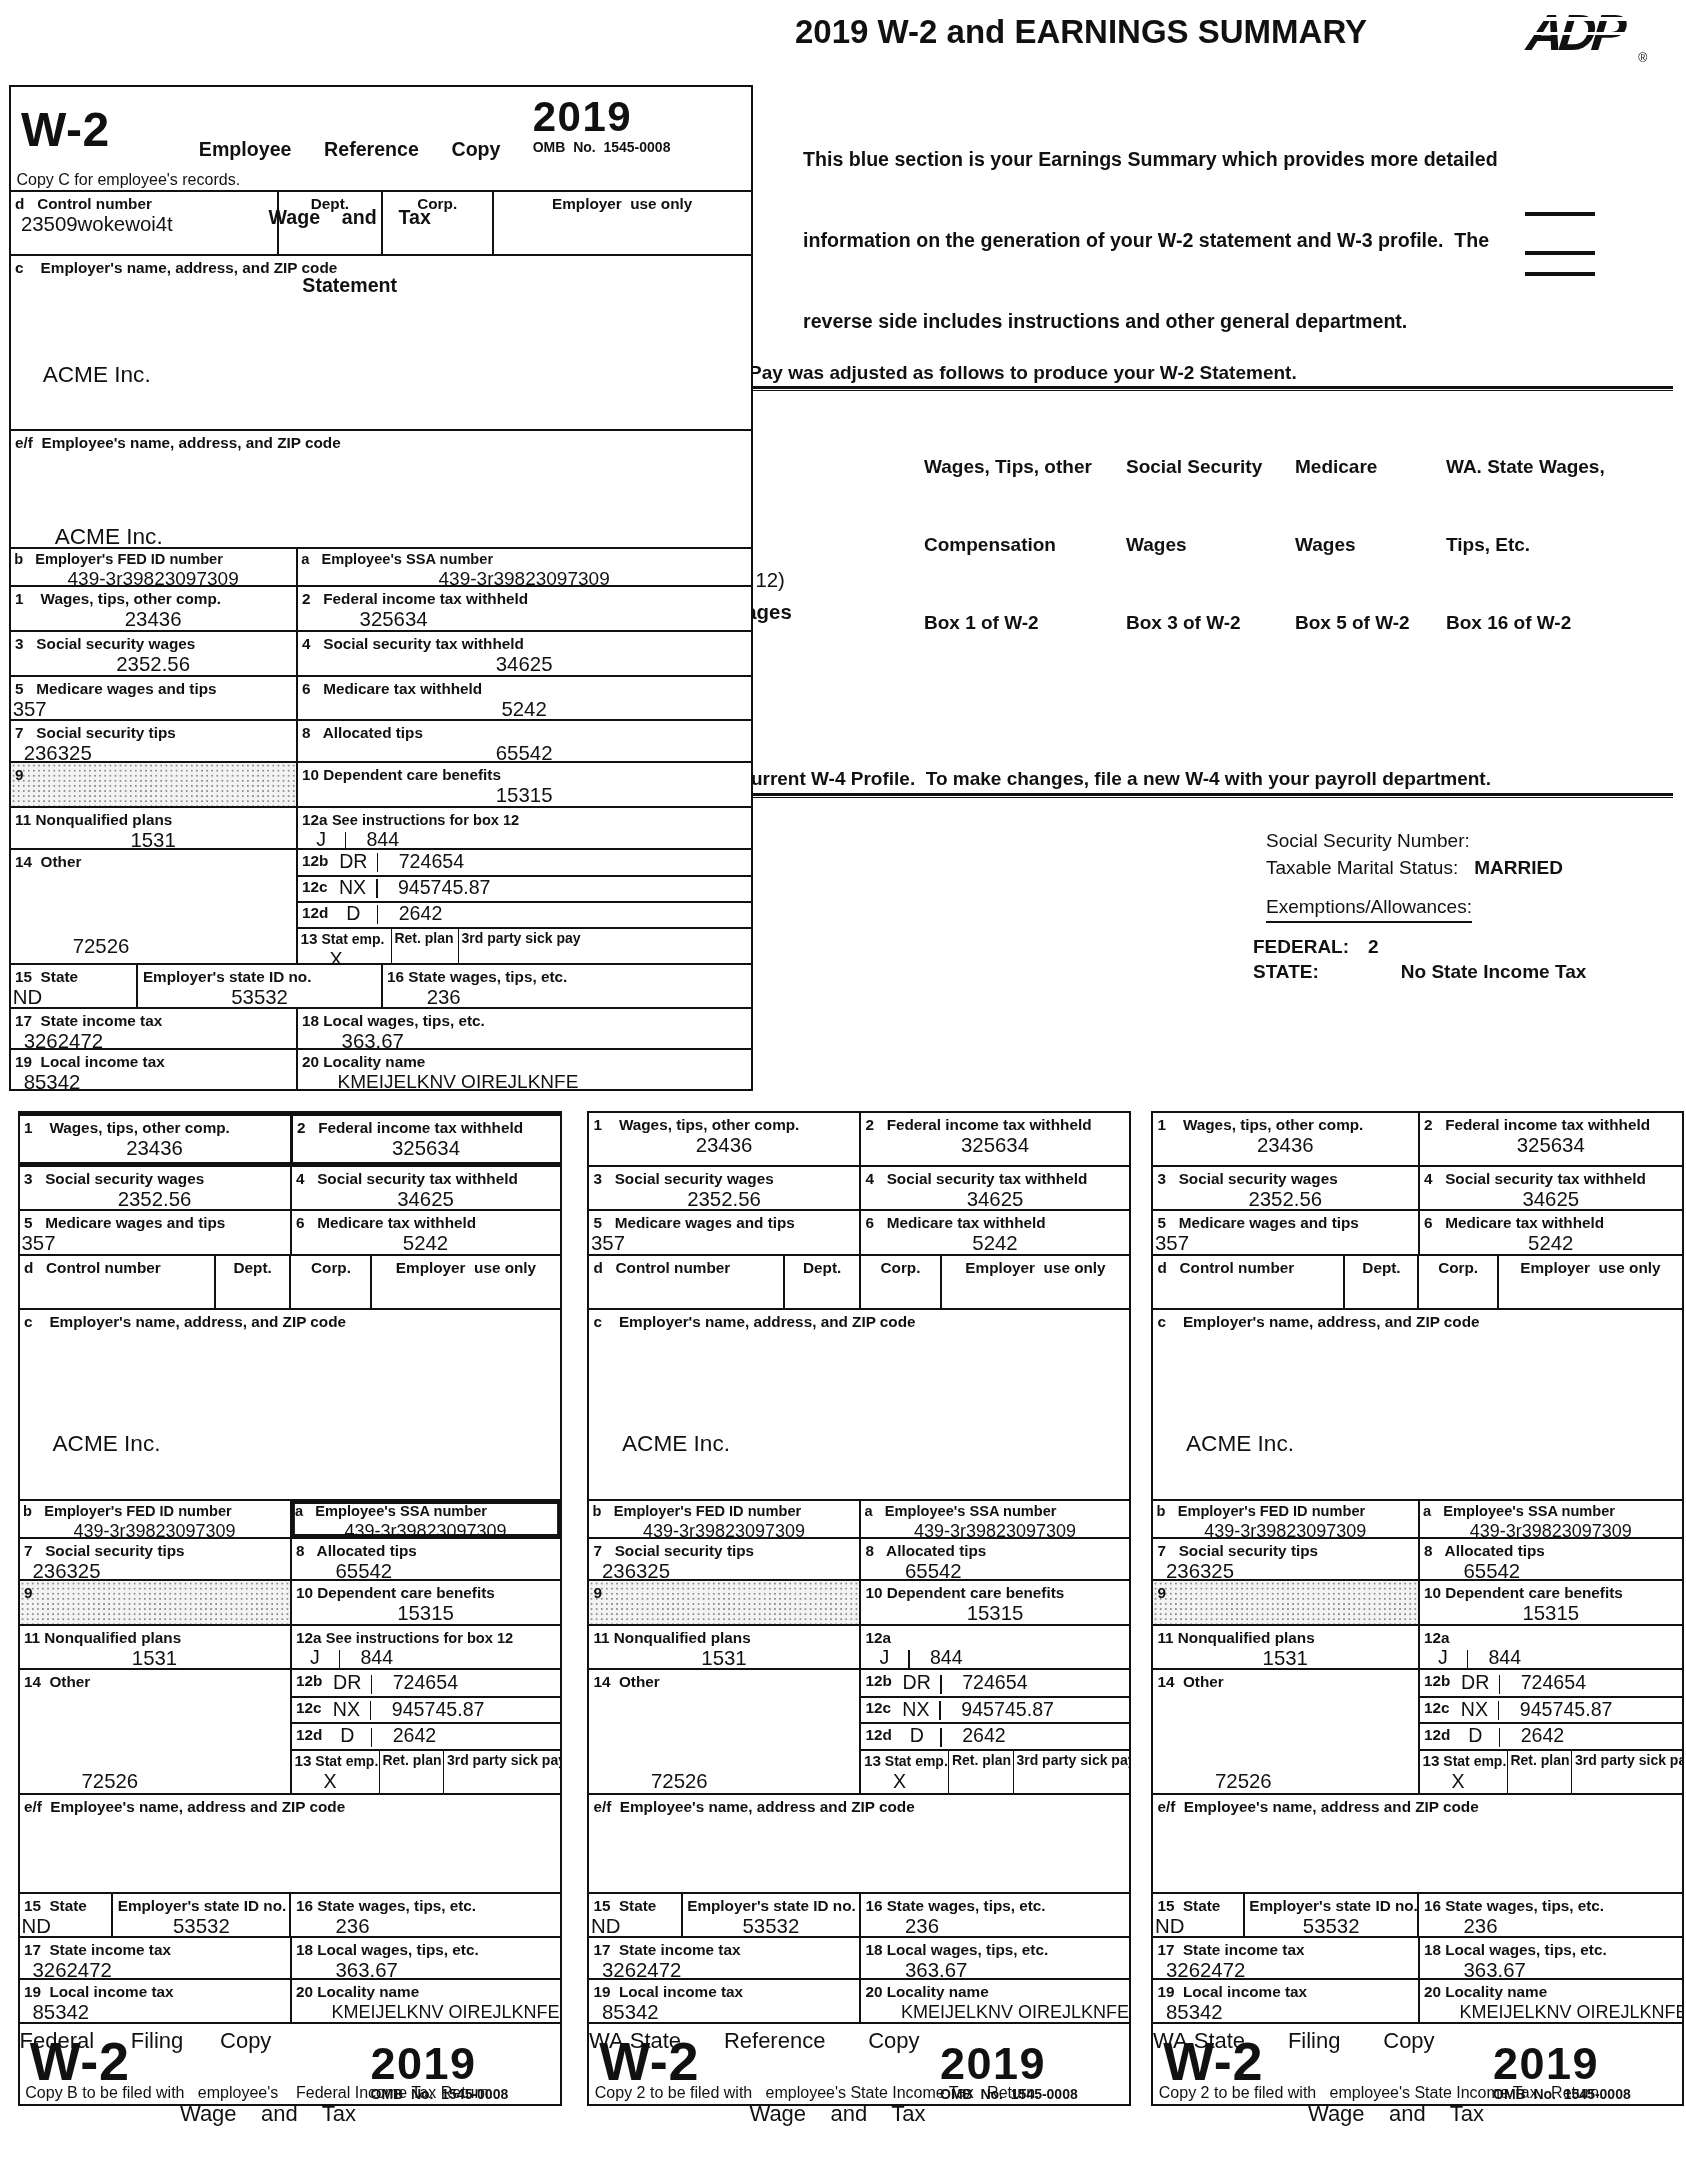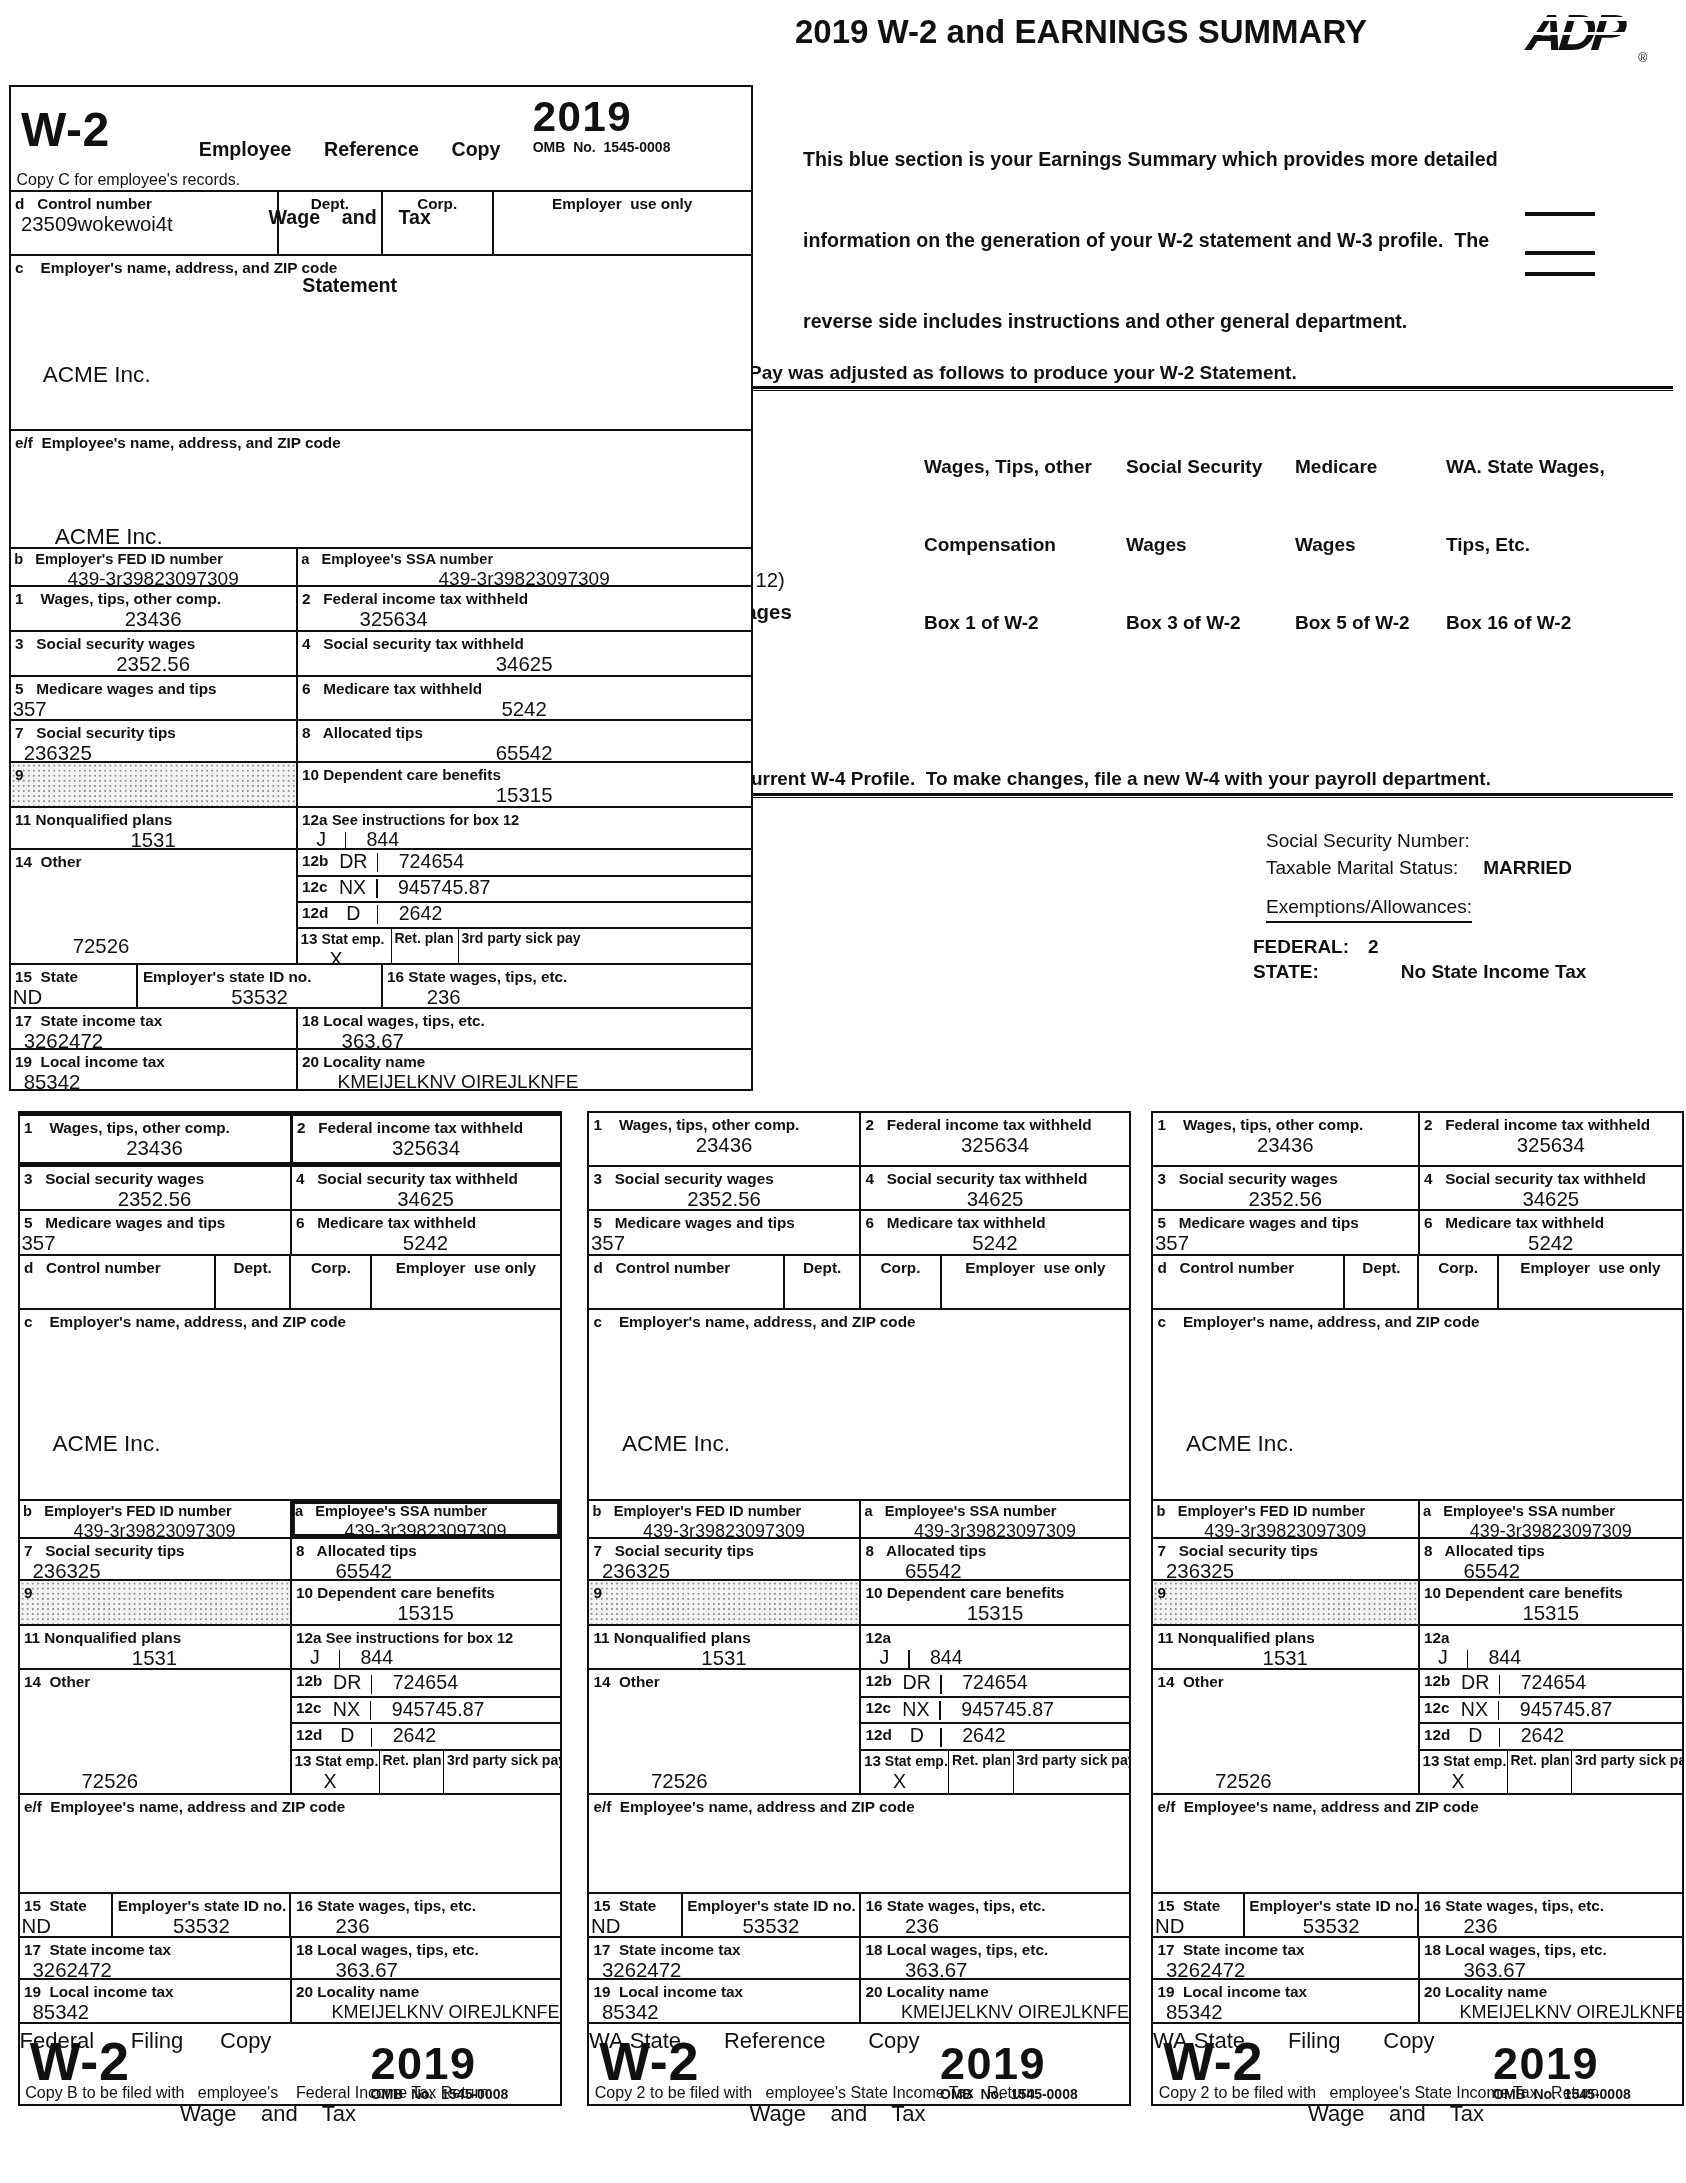--- a/index.html
+++ b/index.html
@@ -137,21 +137,21 @@
 </div>
 
 <div class="rowlbl" style="left:632px;top:530px">Gross Pay</div>
 <div class="rowlbl" style="left:572px;top:569px"><span class="b">Less</span><span style="margin-left:4.4px">401(k) (D-Box 12)</span></div>
 <div class="rowlbl b" style="left:572px;top:601px">Reported  W-2   Wages</div>
 
 <div class="abs sec-h" style="left:621px;top:768px">2. Employee Current W-4 Profile.  To make changes, file a new W-4 with your payroll department.</div>
 <div class="rule" style="left:621px;top:793px;width:1052px"></div>
 
 <div class="w4line" style="left:1266px;top:830px">Social Security Number:</div>
-<div class="w4line" style="left:1266px;top:857px"><span>Taxable Marital Status:</span><span class="w4b" style="margin-left:25px">MARRIED</span></div>
+<div class="w4line" style="left:1266px;top:857px"><span>Taxable Marital Status:</span><span class="w4b" style="margin-left:16px">MARRIED</span></div>
 <div class="w4line" style="left:1266px;top:896px"><span class="exund">Exemptions/Allowances:</span></div>
 <div class="w4line w4b" style="left:1253px;top:936px"><span>FEDERAL:</span><span style="margin-left:19px">2</span></div>
 <div class="w4line w4b" style="left:1253px;top:961px"><span>STATE:</span><span style="margin-left:82px">No State Income Tax</span></div>
 
 <div class="abs copyright">© 2019  ADP,  LLC</div>
 
 <div class="form tf" style="left:8.7px;top:85px;width:744px">
 
   <div class="row first h142">
     <div class="hdr-flex" style="width:100%">

